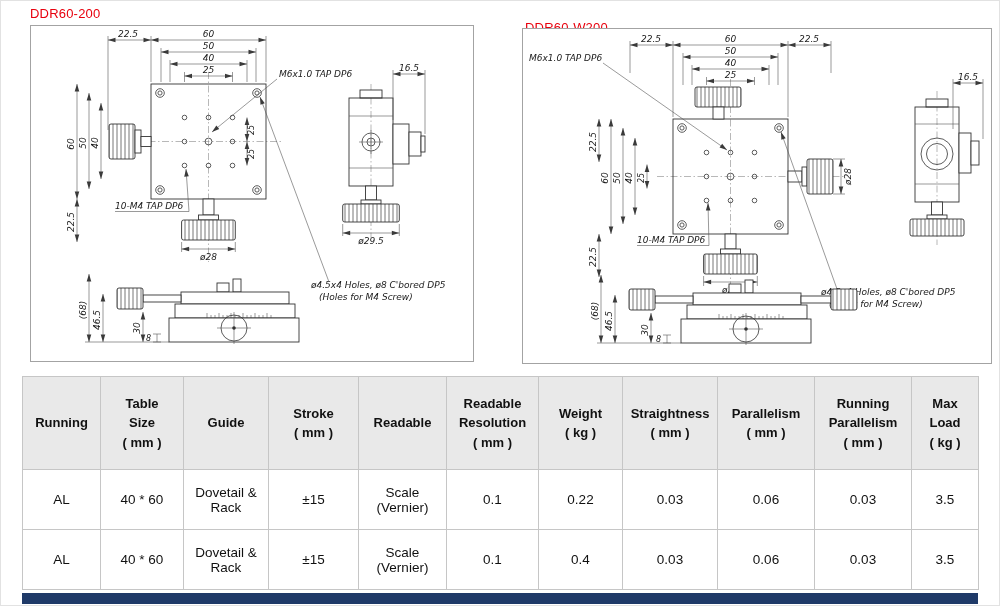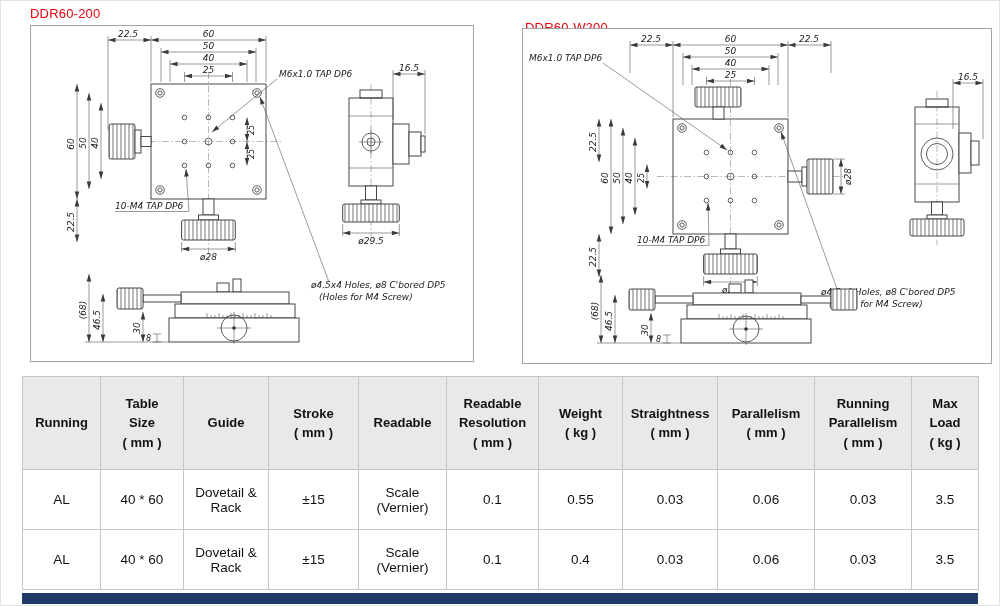--- a/index.html
+++ b/index.html
@@ -394,21 +394,21 @@
   <tbody>
     <tr>
       <td>AL</td>
       <td>40 * 60</td>
       <td>Dovetail &amp;
 Rack</td>
       <td>±15</td>
       <td>Scale
 (Vernier)</td>
       <td>0.1</td>
-      <td>0.55</td>
+      <td>0.22</td>
       <td>0.03</td>
       <td>0.06</td>
       <td>0.03</td>
       <td>3.5</td>
     </tr>
     <tr>
       <td>AL</td>
       <td>40 * 60</td>
       <td>Dovetail &amp;
 Rack</td>

